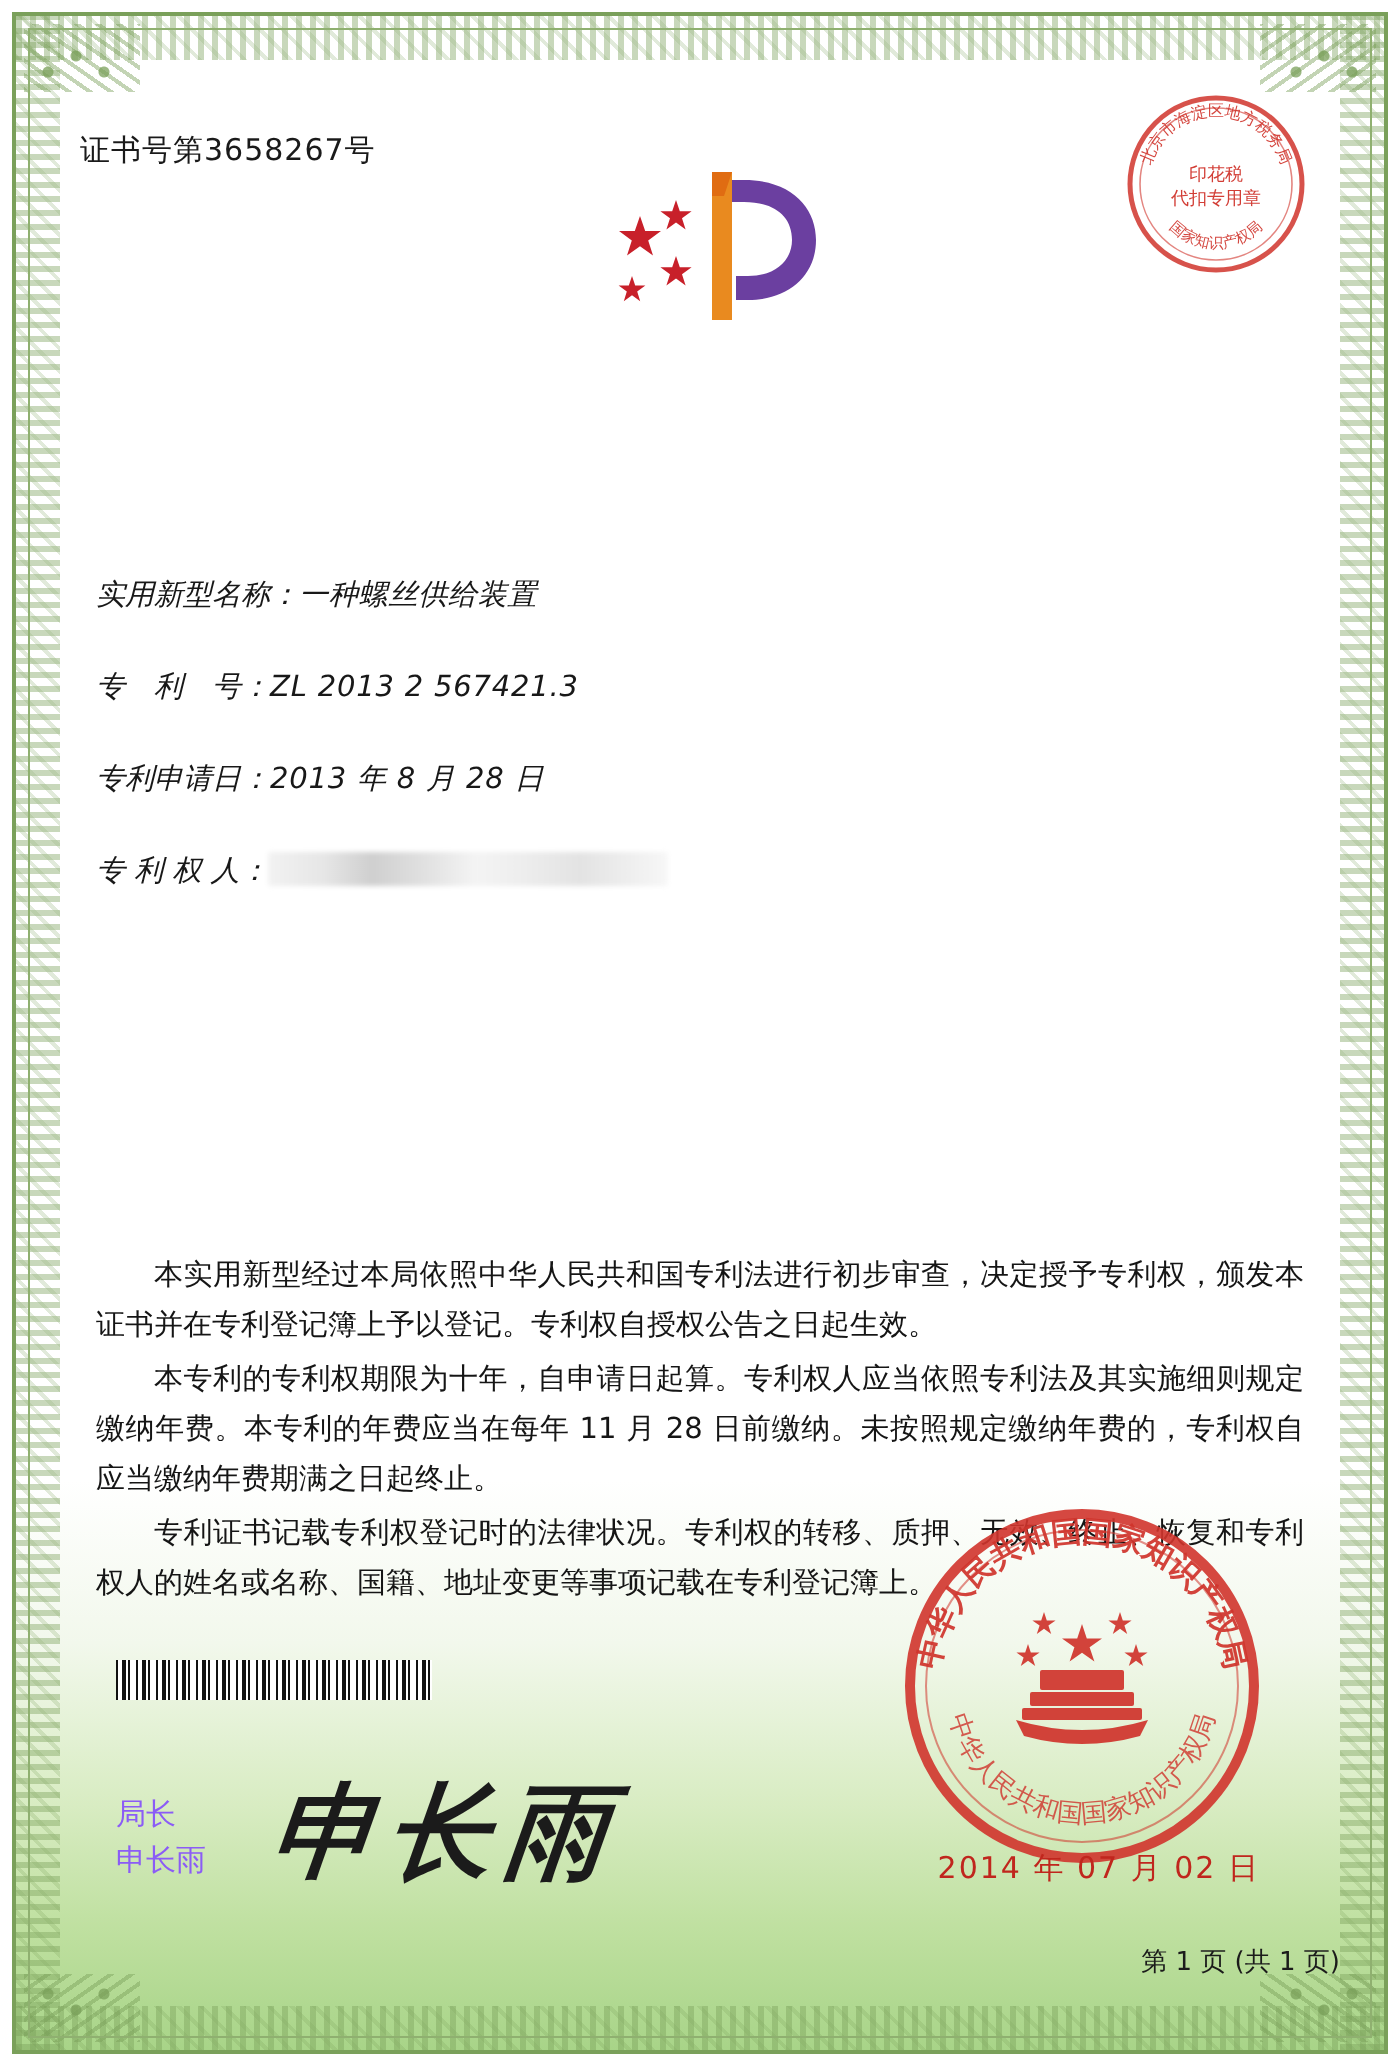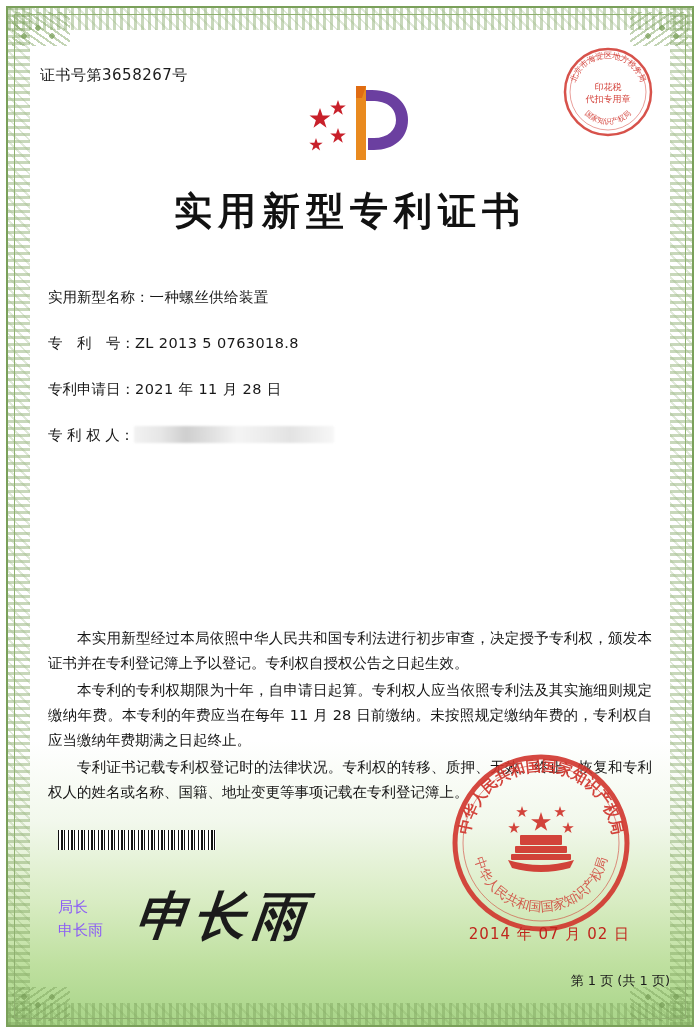--- a/index.html
+++ b/index.html
@@ -133,20 +133,21 @@
     left: 18px; top: 262px;
     width: 600px;
   }
   .field-row {
     position: relative;
     font-family: "DejaVu Sans", sans-serif;
     font-size: 14.5px;
     color: #181818;
     margin-bottom: 27px;
     white-space: nowrap;
+    font-style: italic;
   }
   .field-label {
     display: inline-block;
   }
   .field-value {
     display: inline-block;
     letter-spacing: .4px;
   }
   .redacted {
     display: inline-block;
@@ -281,31 +282,30 @@
           <textPath href="#arcTop" startOffset="50%" text-anchor="middle">北京市海淀区地方税务局</textPath>
         </text>
         <text font-family="DejaVu Sans, sans-serif" font-size="7.5" fill="#d0342c" opacity=".9">
           <textPath href="#arcBot" startOffset="50%" text-anchor="middle">国家知识产权局</textPath>
         </text>
         <text x="46" y="44" text-anchor="middle" font-family="DejaVu Sans, sans-serif" font-size="9" fill="#d0342c" opacity=".95">印花税</text>
         <text x="46" y="56" text-anchor="middle" font-family="DejaVu Sans, sans-serif" font-size="9" fill="#d0342c" opacity=".95">代扣专用章</text>
       </svg>
     </div>
 
-    <div class="title">实用新型专利证书</div>
 
     <div class="fields">
       <div class="field-row">
         <span class="field-label">实用新型名称：</span><span class="field-value">一种螺丝供给装置</span>
       </div>
       <div class="field-row">
-        <span class="field-label">专　利　号：</span><span class="field-value">ZL 2013 5 0763018.8</span>
+        <span class="field-label">专　利　号：</span><span class="field-value">ZL 2013 2 567421.3</span>
       </div>
       <div class="field-row">
-        <span class="field-label">专利申请日：</span><span class="field-value">2021 年 11 月 28 日</span>
+        <span class="field-label">专利申请日：</span><span class="field-value">2013 年 8 月 28 日</span>
       </div>
       <div class="field-row">
         <span class="field-label">专 利 权 人：</span><span class="redacted"></span>
       </div>
     </div>
 
     <div class="body-text">
       <p>本实用新型经过本局依照中华人民共和国专利法进行初步审查，决定授予专利权，颁发本证书并在专利登记簿上予以登记。专利权自授权公告之日起生效。</p>
       <p>本专利的专利权期限为十年，自申请日起算。专利权人应当依照专利法及其实施细则规定缴纳年费。本专利的年费应当在每年 11 月 28 日前缴纳。未按照规定缴纳年费的，专利权自应当缴纳年费期满之日起终止。</p>
       <p>专利证书记载专利权登记时的法律状况。专利权的转移、质押、无效、终止、恢复和专利权人的姓名或名称、国籍、地址变更等事项记载在专利登记簿上。</p>

